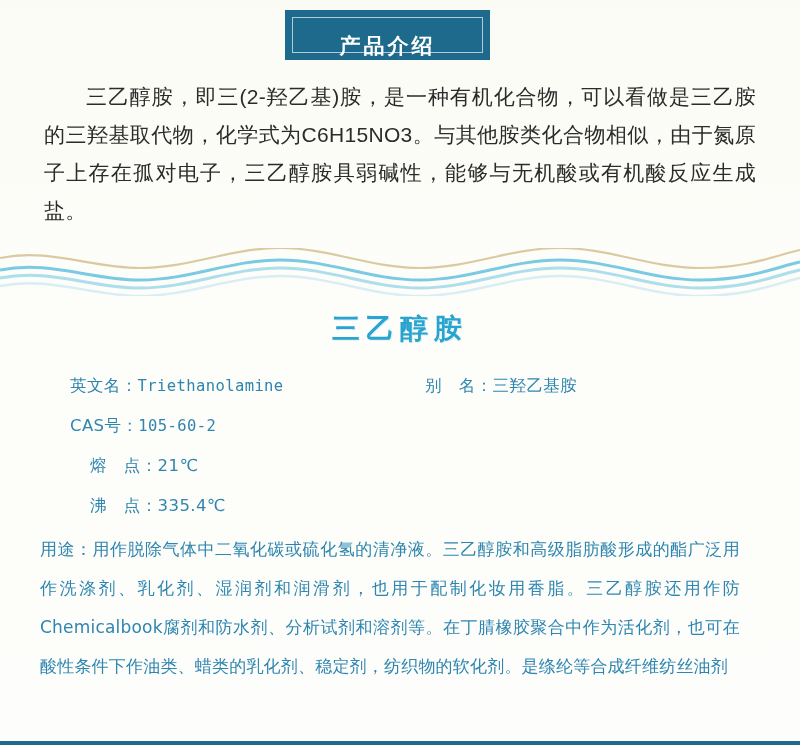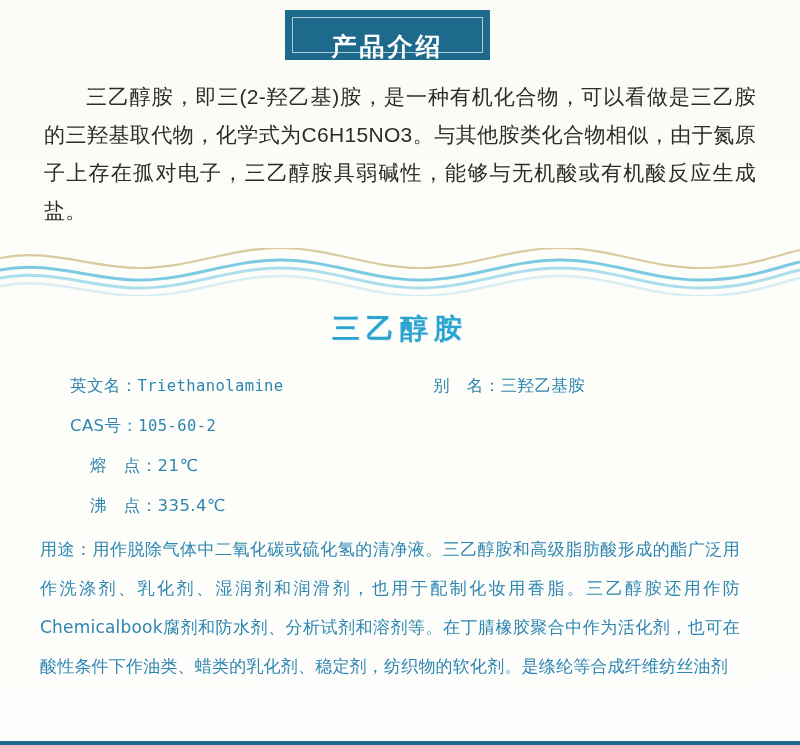--- a/index.html
+++ b/index.html
@@ -42,21 +42,21 @@
   .banner-inner {
     border: 1px solid rgba(255,255,255,0.65);
     width: 189px;
     height: 34px;
     display: flex;
     align-items: center;
     justify-content: center;
   }
   .banner-title {
     color: #ffffff;
-    font-size: 25px;
+    font-size: 21px;
     font-weight: bold;
     letter-spacing: 3px;
     font-family: Liberation Serif, serif;
     margin-top: 22px;
   }
 
   
   .intro {
     margin: 6px 44px 0 44px;
     font-size: 21px;
@@ -93,21 +93,20 @@
   
   .specs {
     margin: 18px 60px 0 70px;
   }
   .spec-row {
     display: flex;
     font-size: 16.5px;
     line-height: 40px;
     color: #2e86b0;
     font-family: "DejaVu Sans", sans-serif;
-    gap: 8px;
   }
   .spec-cell {
     flex: 0 0 50%;
     white-space: nowrap;
     letter-spacing: 0.4px;
   }
   .spec-cell.right {
     padding-left: 20px;
   }
   .spec-key { color: #2e86b0; }

